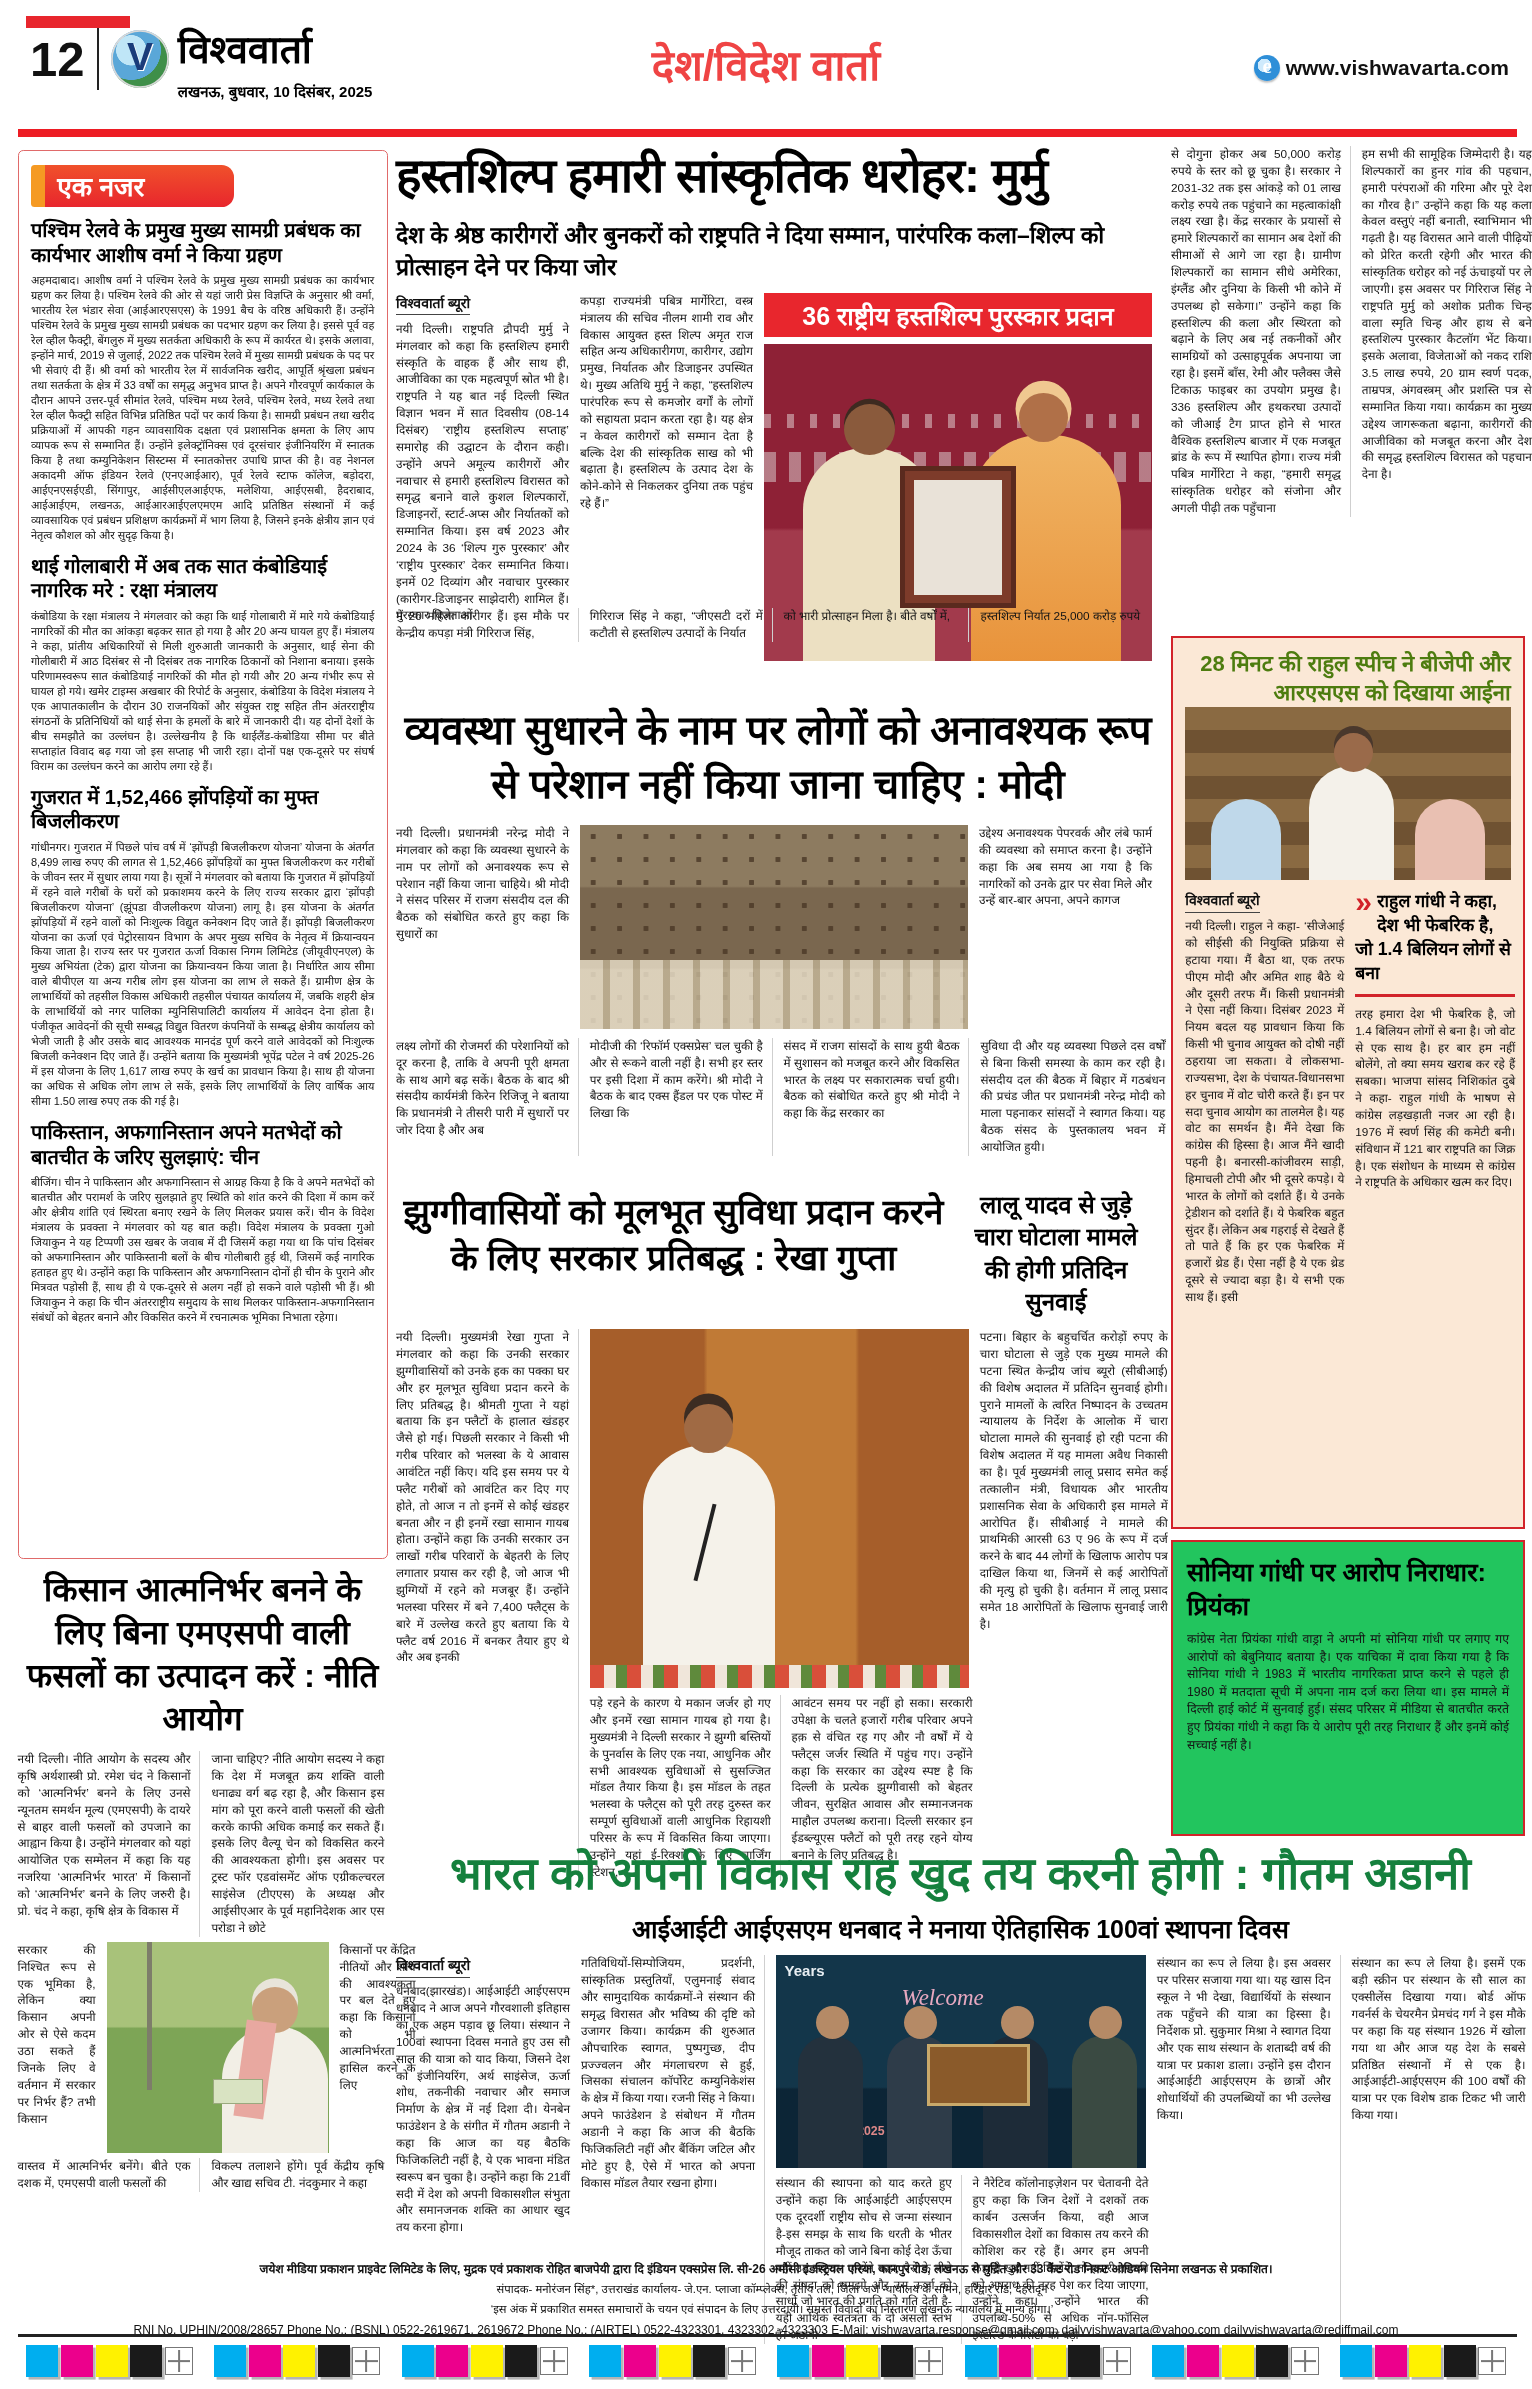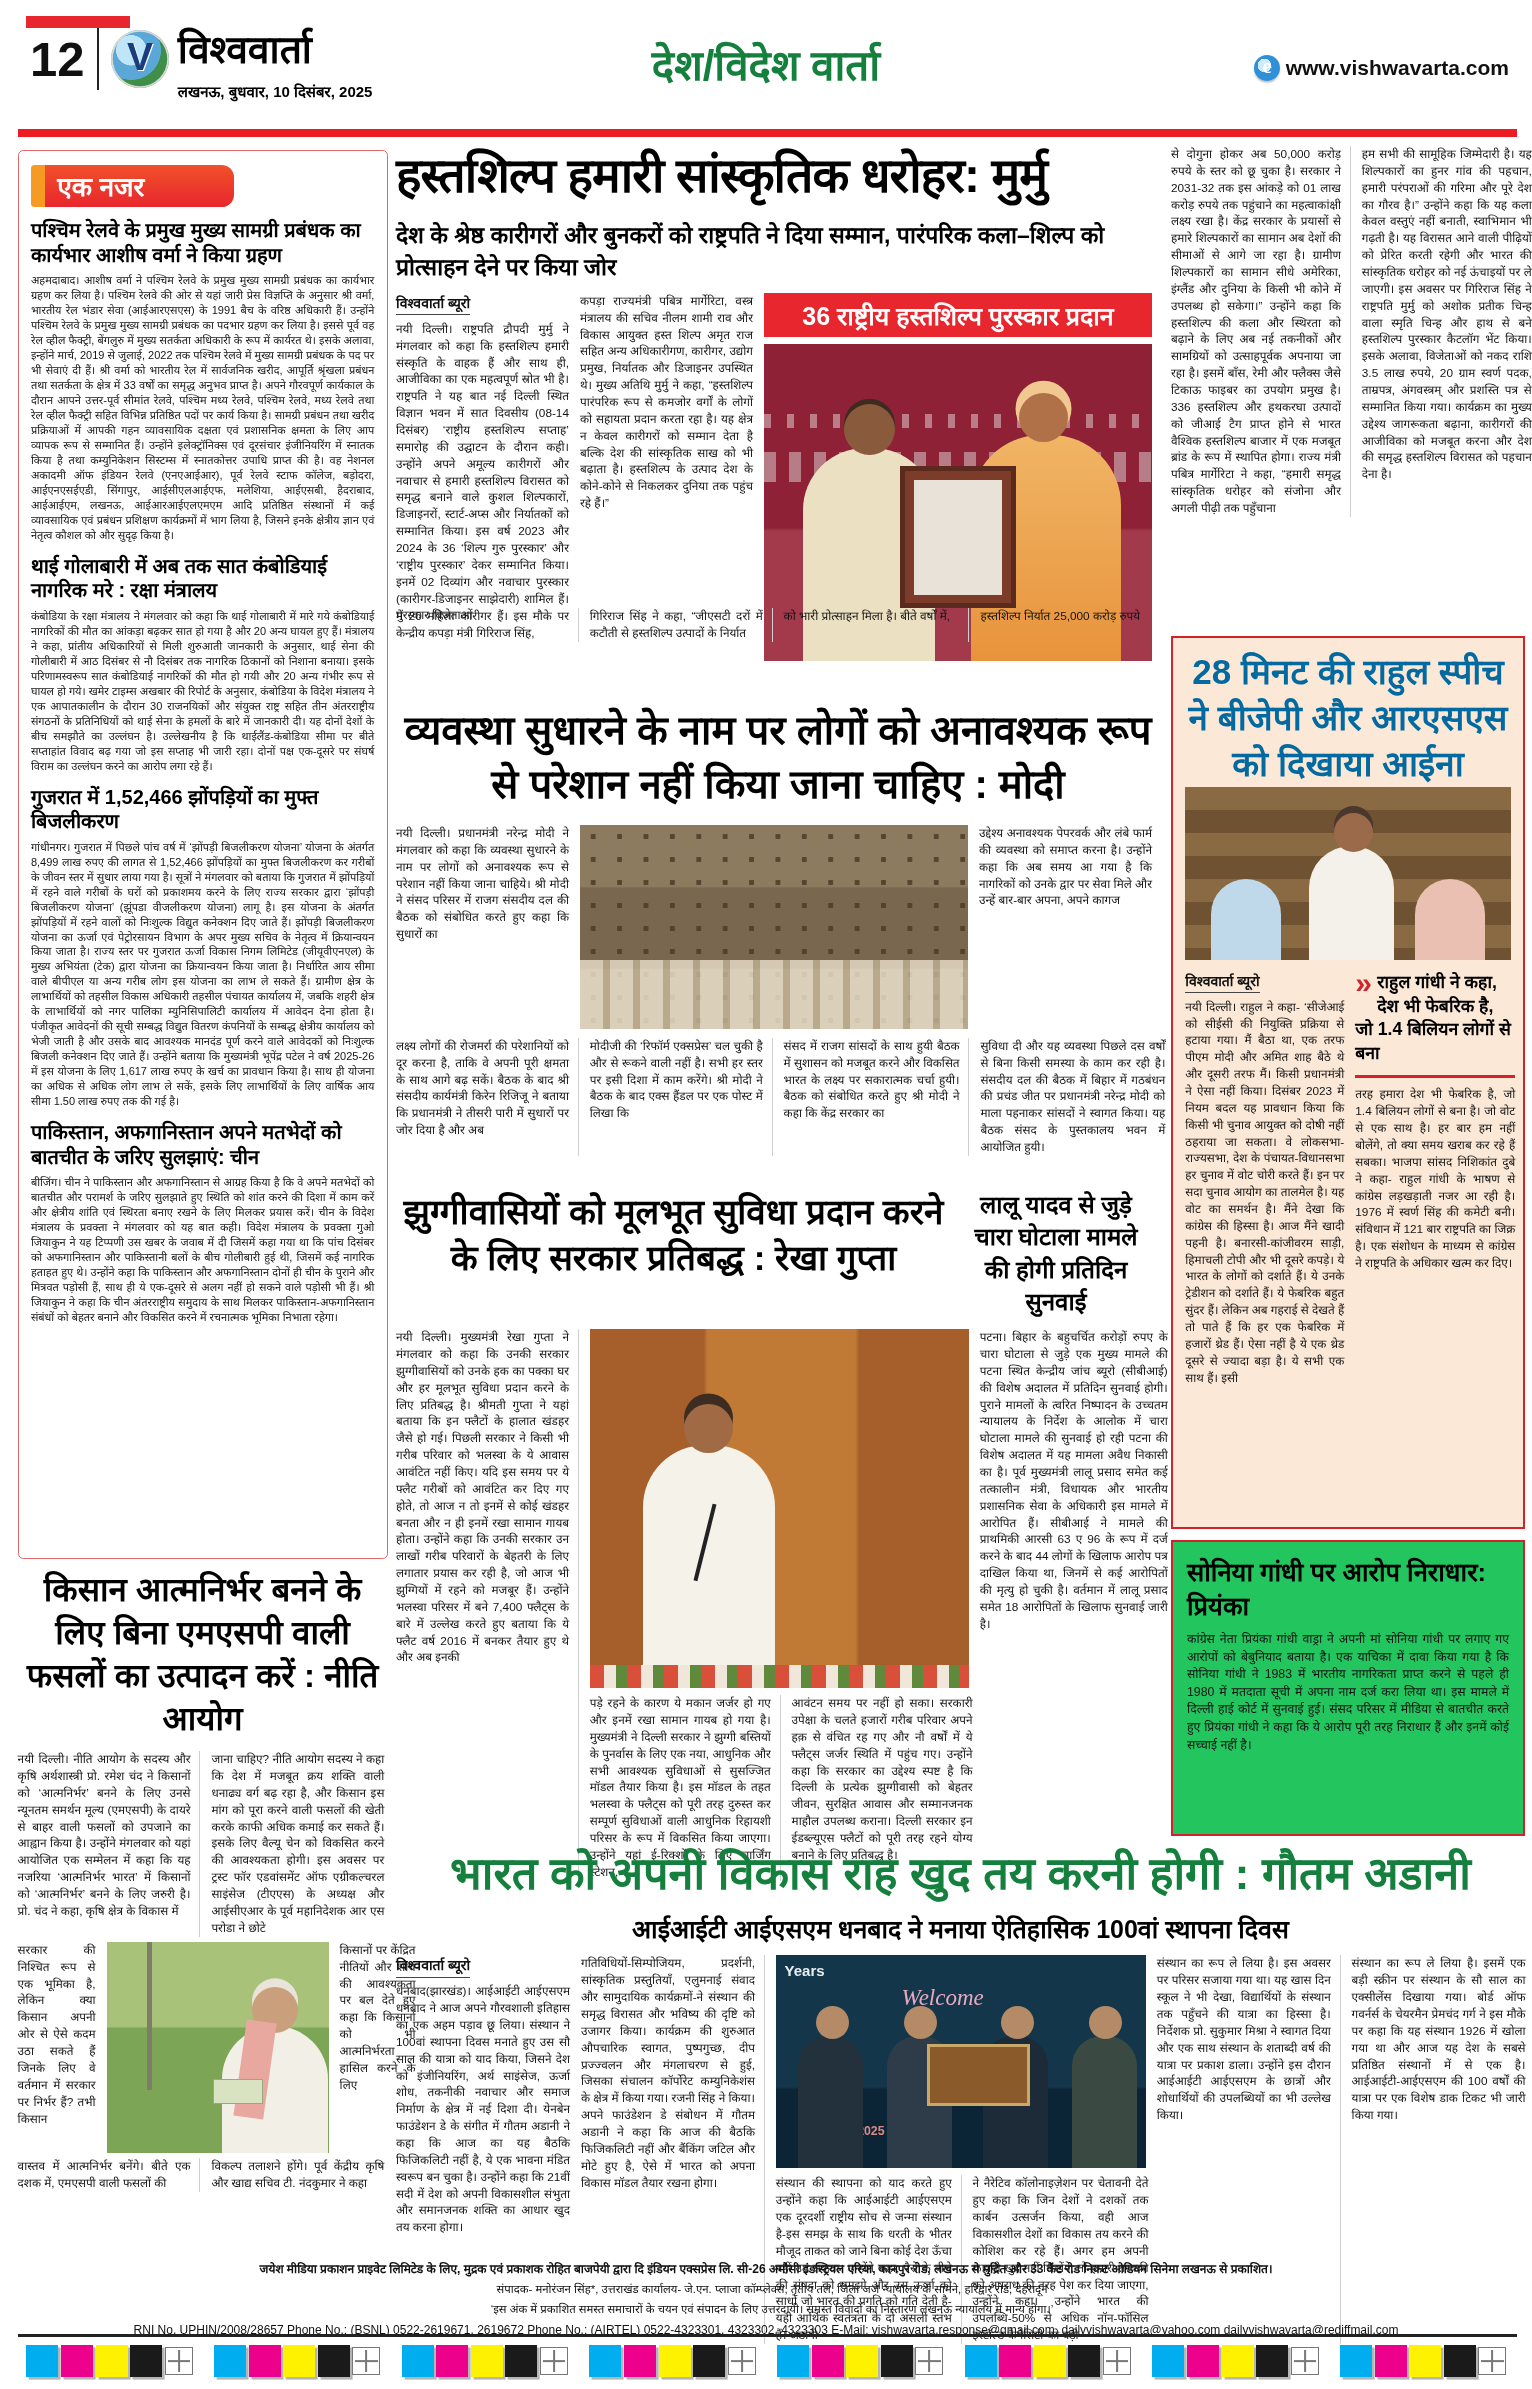--- a/index.html
+++ b/index.html
@@ -11,21 +11,21 @@
   #hdr-left{left:26.4px;top:28px;display:flex;align-items:flex-start;}
   #page-number{font-size:49px;font-weight:800;line-height:62px;padding:0 12.3px 0 3.5px;border-right:2.6px solid #222;}
   #logo{width:58px;height:58px;border-radius:50%;margin:1.8px 8.8px 0 12.3px;
     background:radial-gradient(circle at 35% 35%,#bfe6f7 0 28%,#5aa7d8 29% 55%,#3f8f49 56% 100%);
     position:relative;box-shadow:0 0 0 1.8px #d9d9d9 inset;}
   #logo span{position:absolute;left:50%;top:50%;transform:translate(-50%,-54%);
     font-size:39px;font-weight:800;color:#1a3c7a;text-shadow:0.9px 0.9px 0 #fff;}
   #masthead-block{display:flex;flex-direction:column;}
   #masthead{font-size:39px;font-weight:800;line-height:44px;color:#000;}
   #dateline{font-size:15px;font-weight:700;color:#000;margin-top:8.8px;}
-  #section-title{left:0;top:35px;width:1532px;text-align:center;font-size:42px;font-weight:800;color:#15803d;}
+  #section-title{left:0;top:35px;width:1532px;text-align:center;font-size:42px;font-weight:800;color:#ef4444;}
   #website{right:23px;top:55px;display:flex;align-items:center;gap:5.3px;}
   #e-icon{width:26.4px;height:26.4px;border-radius:50%;position:relative;
     background:radial-gradient(circle at 40% 40%,#cfeafc 0 30%,#2f8fd8 31% 100%);
     box-shadow:0 1.8px 1.8px rgba(0,0,0,.25);}
   #e-icon i{position:absolute;left:50%;top:50%;transform:translate(-50%,-56%);
     font-style:normal;font-weight:800;color:#fff;font-size:21px;font-family:"Liberation Serif",serif;}
   #website b{font-size:21px;font-weight:800;color:#111;}
   #red-rule{left:17.6px;top:129px;width:1499px;height:8px;background:#ed1c24;}
   
   .body-txt{font-size:11.8px;line-height:1.43;text-align:justify;color:#141414;}
@@ -89,21 +89,21 @@
   #rekha-photo{width:100%;height:359px;position:relative;overflow:hidden;
     background:linear-gradient(90deg,#a65e2a 0 30%,#c07a36 31% 70%,#a65e2a 71% 100%);}
   #rekha-photo .fig{position:absolute;left:14%;bottom:23px;width:132px;height:220px;border-radius:62px 62px 0 0;background:#f5f2ea;}
   #rekha-photo .fig:before{content:"";position:absolute;left:41px;top:-41px;width:49px;height:49px;border-radius:50%;background:#a06a44;box-shadow:0 -10.6px 0 0 #3c2c22;}
   #rekha-photo .mic{position:absolute;left:30%;bottom:106px;width:4.4px;height:79px;background:#222;transform:rotate(14deg);}
   #rekha-photo .flowers{position:absolute;left:0;bottom:0;width:100%;height:23px;
     background:repeating-linear-gradient(90deg,#d94f3a 0 14px,#f0e6da 14px 26.4px,#5f8a3c 26.4px 37px);}
   
   #rahul-box{left:1171px;top:636px;width:354px;height:893px;background:#fbe8d6;
     border:2.6px solid #d2232a;box-sizing:border-box;padding:10.6px 12.3px;}
-  #rahul-headline{font-size:35px;font-weight:800;line-height:1.32;text-align:center;color:#0369a1;}
+  #rahul-headline{font-size:22px;font-weight:800;line-height:1.32;text-align:right;color:#4d7c0f;}
   #rahul-subhead{font-size:20px;font-weight:800;text-align:center;color:#000;margin:7px 0 8.8px 0;}
   #rahul-photo{width:100%;height:173px;position:relative;overflow:hidden;
     background:repeating-linear-gradient(180deg,#8a6a42 0 23px,#6f5232 23px 46px);}
   #rahul-photo .fig{position:absolute;left:38%;bottom:0;width:85px;height:114px;border-radius:42px 42px 0 0;background:#f4f1ea;}
   #rahul-photo .fig:before{content:"";position:absolute;left:25px;top:-33px;width:39px;height:39px;border-radius:50%;background:#9a6a4a;box-shadow:0 -7px 0 0 #4a382c;}
   #rahul-photo .fig2{position:absolute;left:8%;bottom:0;width:70px;height:81px;border-radius:35px 35px 0 0;background:#bfd8ea;}
   #rahul-photo .fig3{position:absolute;right:8%;bottom:0;width:70px;height:81px;border-radius:35px 35px 0 0;background:#e9c0b2;}
   .pullquote{border-bottom:3.5px solid #d2232a;padding-bottom:8.8px;margin-bottom:8.8px;}
   .pullquote .mark{color:#d2232a;font-size:30px;font-weight:800;line-height:.8;float:left;margin-right:5.3px;}
   .pullquote .q{font-size:17.6px;font-weight:800;line-height:1.35;color:#000;}

